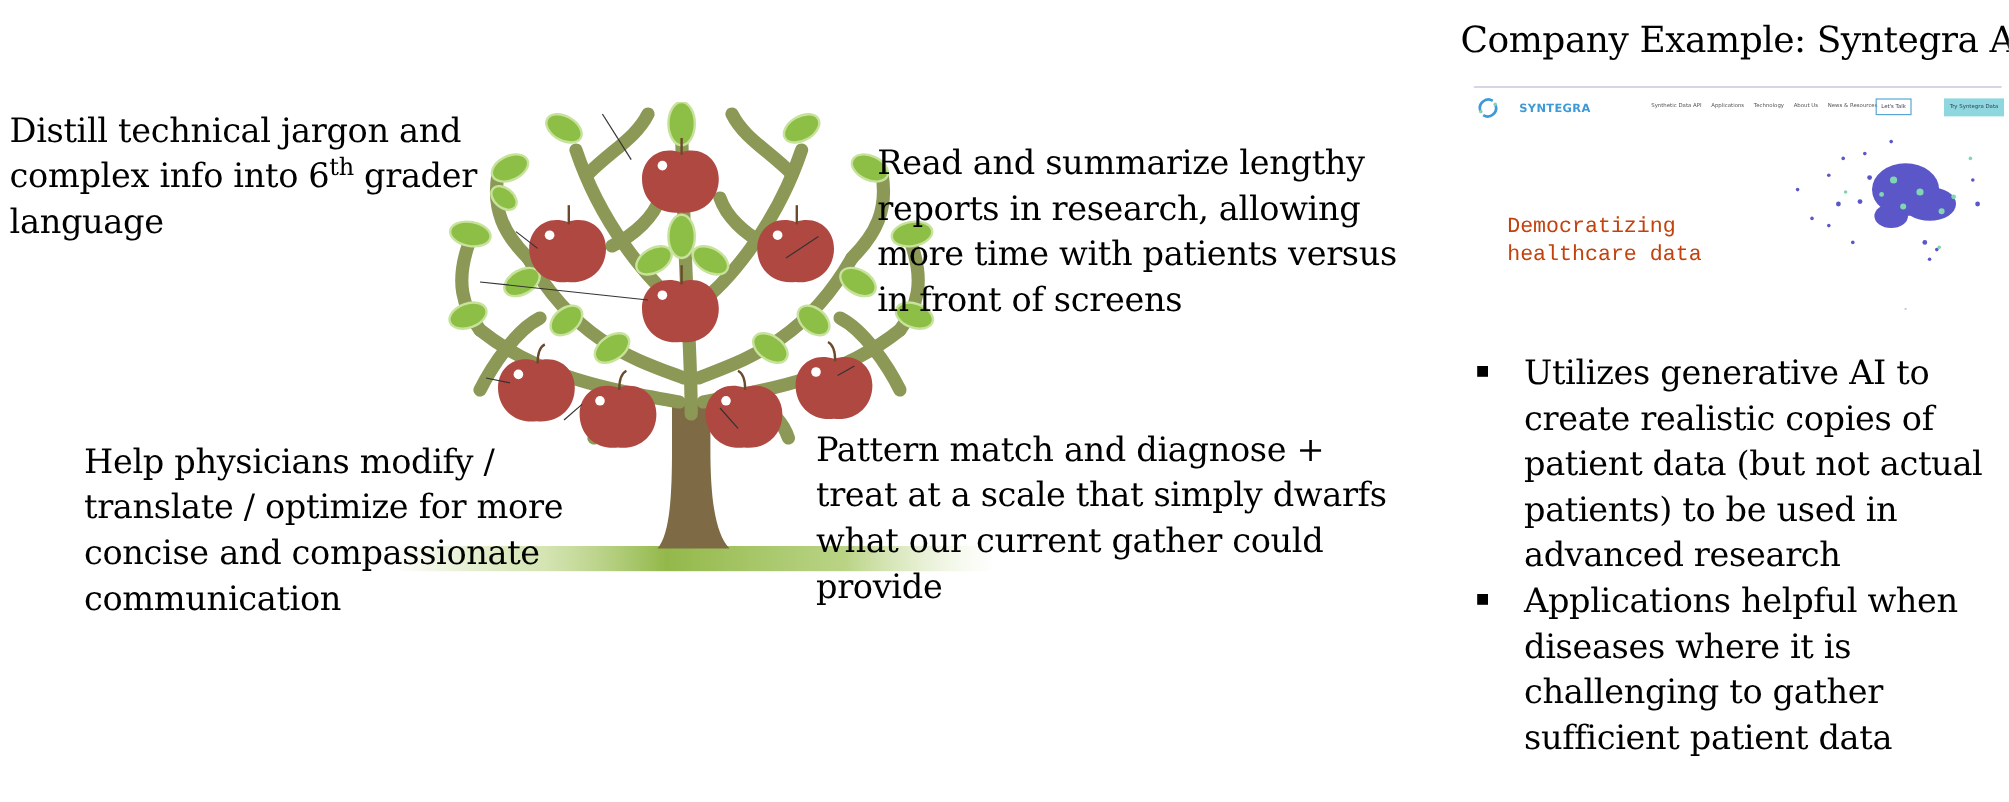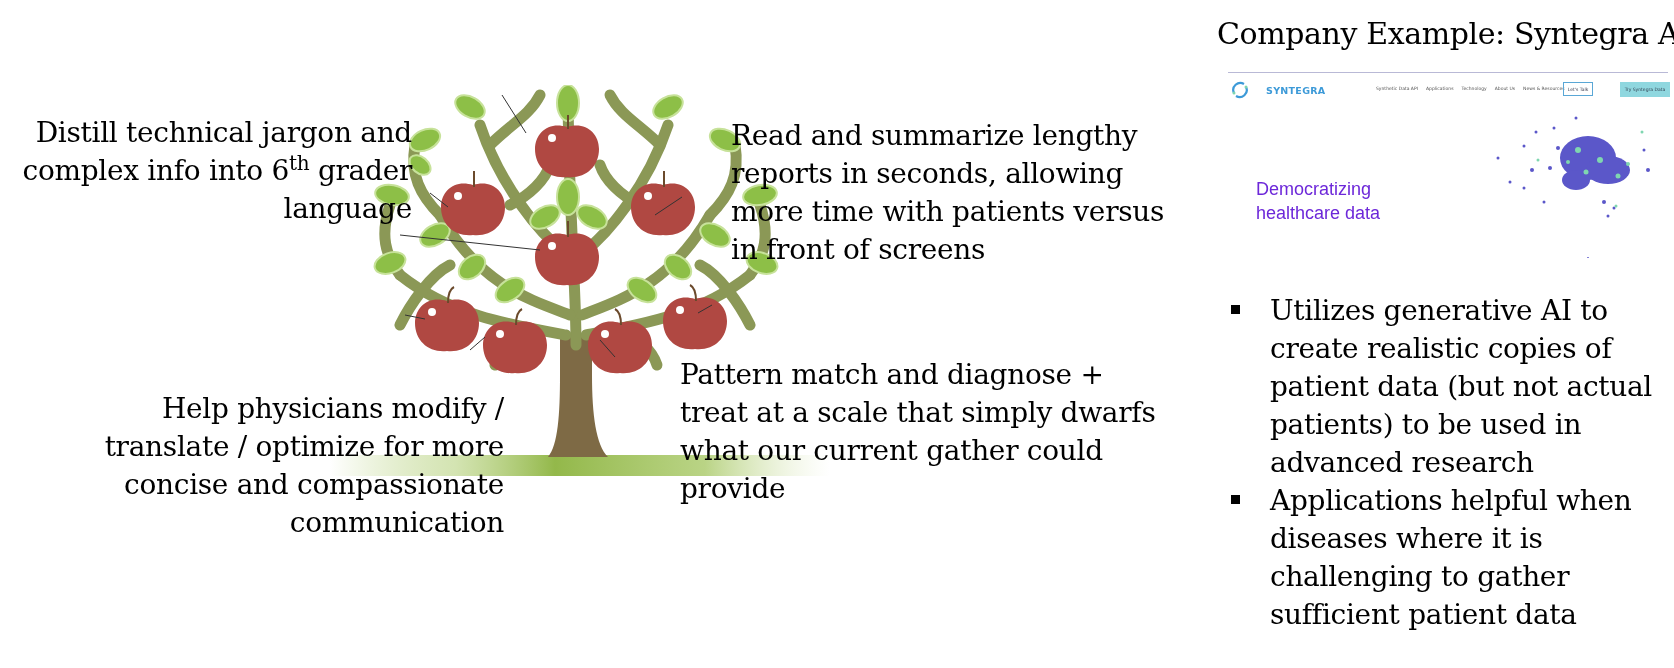--- a/index.html
+++ b/index.html
@@ -1,36 +1,36 @@
 <!DOCTYPE html>
 <html><head>
 <meta charset="utf-8">
 <style>
   html, body { margin: 0; padding: 0; background: #ffffff; }
   body { width: 1674px; height: 668px; position: relative; overflow: hidden;
          font-family: "DejaVu Serif", "Liberation Serif", serif; color: #000; }
   .txt { position: absolute; font-size: 28px; line-height: 38px; font-family: "DejaVu Serif", serif; letter-spacing: -0.3px; }
-  .right-align { text-align: right; margin-top: 24px; }
+  .right-align { text-align: left; }
   sup { font-size: 20px; line-height: 0; vertical-align: super; }
   #block-tl { left: 8px; top: 90px; width: 404px; }
   #block-tr { left: 731px; top: 117px; width: 440px; }
   #block-bl { left: 70px; top: 366px; width: 434px; }
   #block-br { left: 680px; top: 356px; width: 480px; }
   .line { display: block; white-space: nowrap; }
 
   #title { position: absolute; left: 1217px; top: 14px; font-size: 30px; line-height: 40px; white-space: nowrap; font-family: "DejaVu Serif", serif; letter-spacing: -0.4px; }
 
   #site-shot { position: absolute; left: 1228px; top: 70px; width: 446px; height: 188px; background: #fff; overflow: hidden; }
   #site-shot .topline { position: absolute; left: 0; top: 2px; width: 440px; height: 1px; background: #b9b9d6; }
   #site-logo { position: absolute; left: 2px; top: 10px; display: flex; align-items: center; gap: 16px; }
   #site-logo .logo-text { font-family: "DejaVu Sans", sans-serif; font-size: 9.5px; color: #3d9ad8; letter-spacing: 0.3px; font-weight: bold; }
   #site-nav { position: absolute; left: 148px; top: 16px; display: flex; gap: 8px; font-family: "DejaVu Sans", sans-serif; font-size: 4.5px; color: #555; white-space: nowrap; }
   #btn-talk { position: absolute; left: 335px; top: 12px; width: 30px; height: 14px; border: 1px solid #5aa7d6; font-family: "DejaVu Sans", sans-serif; font-size: 4.5px; color: #445; display: flex; align-items: center; justify-content: center; box-sizing: border-box; }
   #btn-try { position: absolute; left: 392px; top: 12px; width: 50px; height: 15px; background: #8fd7df; font-family: "DejaVu Sans", sans-serif; font-size: 4.5px; color: #345; display: flex; align-items: center; justify-content: center; }
-  #site-hero { position: absolute; left: 28px; top: 107px; font-family: Liberation Sans, sans-serif; font-size: 18px; line-height: 24px; color: #6d28d9; }
+  #site-hero { position: absolute; left: 28px; top: 107px; font-family: Liberation Mono, monospace; font-size: 18px; line-height: 24px; color: #c2410c; }
 
   #bullets { position: absolute; left: 1218px; top: 282px; width: 456px; margin: 10px; padding: 0; list-style: none; }
   #bullets li { position: relative; padding-left: 42px; font-size: 28px; line-height: 38px; font-family: "DejaVu Serif", serif; letter-spacing: -0.3px; }
   #bullets li .bullet { position: absolute; left: 3px; top: 13px; width: 9px; height: 9px; background: #000; }
 
   #tree { position: absolute; left: 330px; top: 85px; width: 500px; height: 400px; }
 </style>
 </head>
 <body>
 
@@ -153,21 +153,21 @@
 </svg>
 
 <div id="block-tl" class="txt right-align">
   <span class="line">Distill technical jargon and</span>
   <span class="line"><span>complex info into 6</span><sup>th</sup><span> grader</span></span>
   <span class="line">language</span>
 </div>
 
 <div id="block-tr" class="txt">
   <span class="line">Read and summarize lengthy</span>
-  <span class="line">reports in seconds, allowing</span>
+  <span class="line">reports in research, allowing</span>
   <span class="line">more time with patients versus</span>
   <span class="line">in front of screens</span>
 </div>
 
 <div id="block-bl" class="txt right-align">
   <span class="line">Help physicians modify /</span>
   <span class="line">translate / optimize for more</span>
   <span class="line">concise and compassionate</span>
   <span class="line">communication</span>
 </div>

